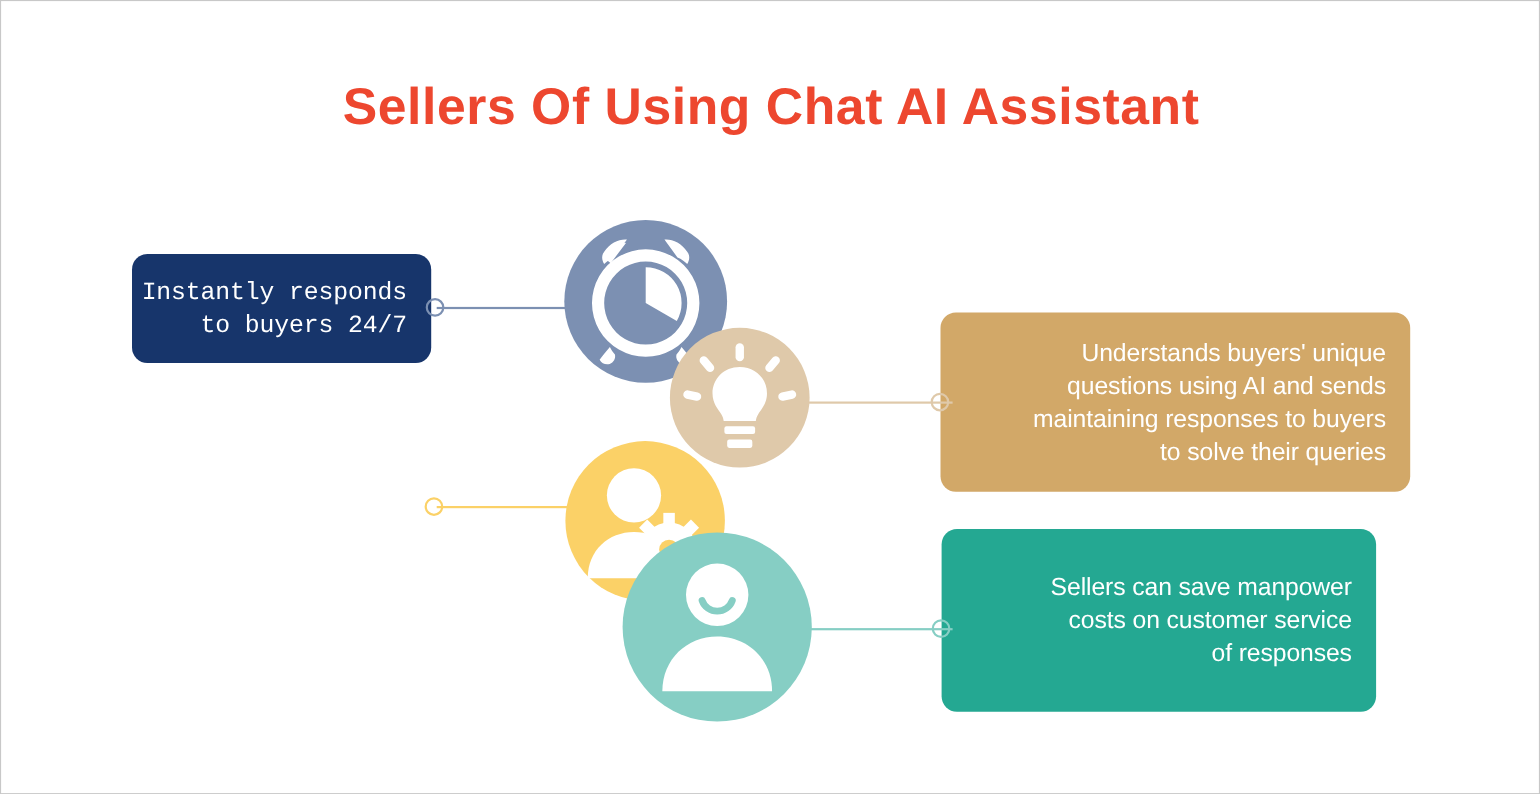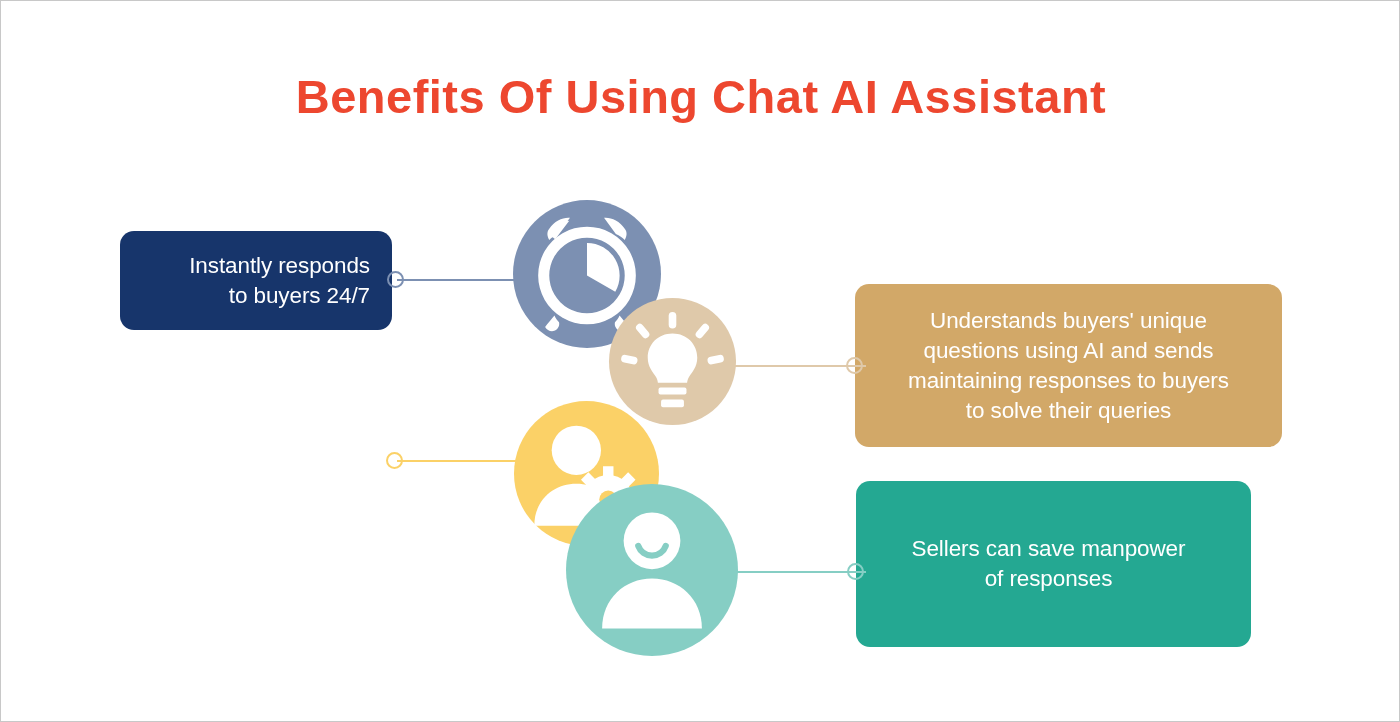--- a/index.html
+++ b/index.html
@@ -38,22 +38,22 @@
     color:#ffffff;
     font-size:22.5px;
     line-height:30px;
     display:flex;
     flex-direction:column;
     justify-content:center;
     padding:10px 22px;
     letter-spacing:-0.1px;
   }
   .card .line { display:block; white-space:nowrap; }
-  .card.right-align { text-align:left; align-items:flex-end; }
-  .card.left-align  { text-align:left;  align-items:center; }
+  .card.right-align { text-align:left; align-items:flex-end;font-family:Liberation Mono, monospace; }
+  .card.left-align  { text-align:left;  align-items:flex-end; }
 
   #card-instant {
     left:119px; top:230px; width:272px; height:99px;
     background:#17356B;
   }
   #card-focus {
     left:120px; top:381px; width:270px; height:158px;
     background:#FBBA07;
   }
   #card-understands {
@@ -89,21 +89,21 @@
   #circle-person { left:513px; top:400px; width:145px; height:145px; background:#FBD167; z-index:5; }
   #circle-smile  { left:565px; top:483px; width:172px; height:172px; background:#86CEC4; z-index:6; }
 
   .icircle svg { position:absolute; left:0; top:0; width:100%; height:100%; }
 </style>
 </head>
 <body>
 
 <div id="canvas">
 
-  <div id="title">Benefits Of Using Chat AI Assistant</div>
+  <div id="title">Sellers Of Using Chat AI Assistant</div>
 
   <div class="conn-line" style="left:396px; top:278px; width:145px; background:#7C90B2; z-index:1;"></div>
   <div class="conn-ring" style="left:386px; top:270px; border-color:#7C90B2; z-index:2;"></div>
 
   <div class="conn-line" style="left:720px; top:364px; width:145px; background:#DFC9AA; z-index:1;"></div>
   <div class="conn-ring" style="left:845px; top:356px; border-color:#DFC9AA; z-index:7;"></div>
 
   <div class="conn-line" style="left:396px; top:459px; width:145px; background:#FBD167; z-index:1;"></div>
   <div class="conn-ring" style="left:385px; top:451px; border-color:#FBD167; z-index:2;"></div>
 
@@ -190,16 +190,17 @@
 
   <div class="card left-align" id="card-understands">
     <span class="line">Understands buyers' unique</span>
     <span class="line">questions using AI and sends</span>
     <span class="line">maintaining responses to buyers</span>
     <span class="line">to solve their queries</span>
   </div>
 
   <div class="card left-align" id="card-manpower">
     <span class="line">Sellers can save manpower</span>
+    <span class="line">costs on customer service</span>
     <span class="line">of responses</span>
   </div>
 
 </div>
 
 </body></html>

